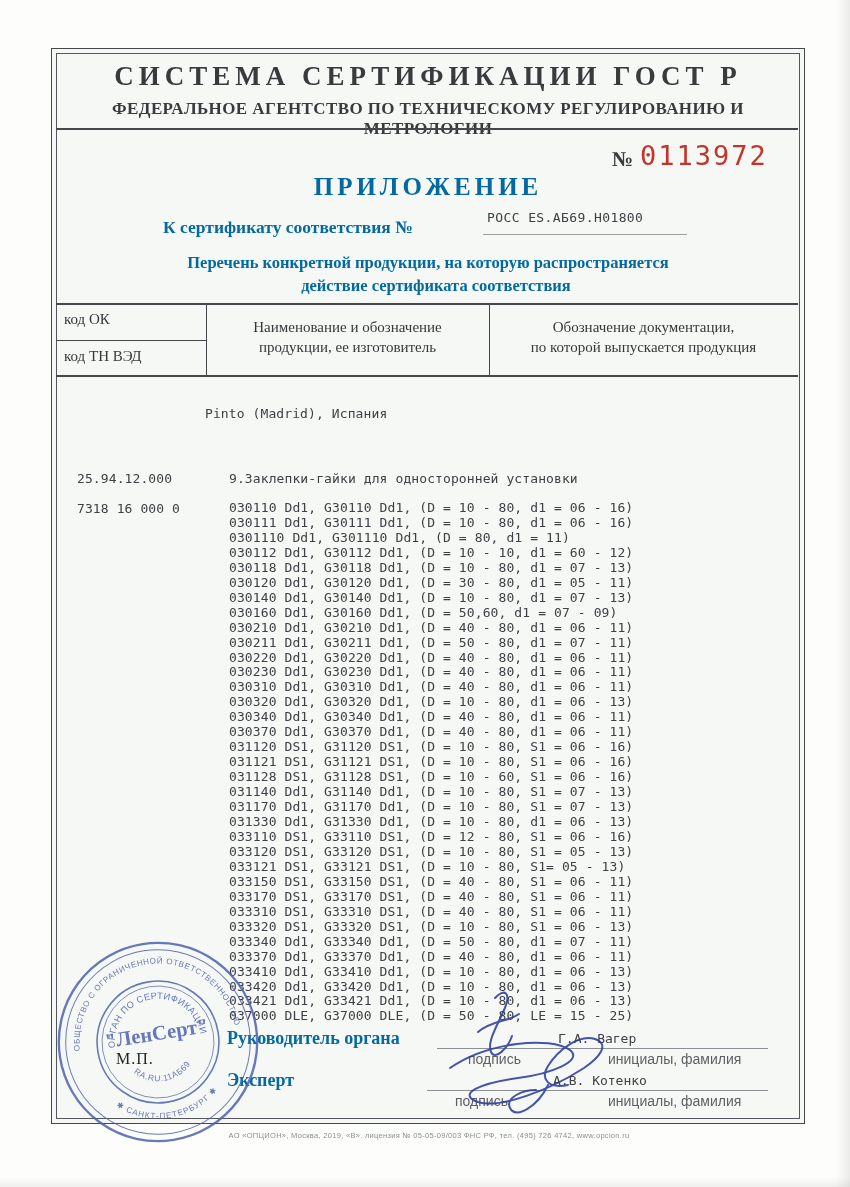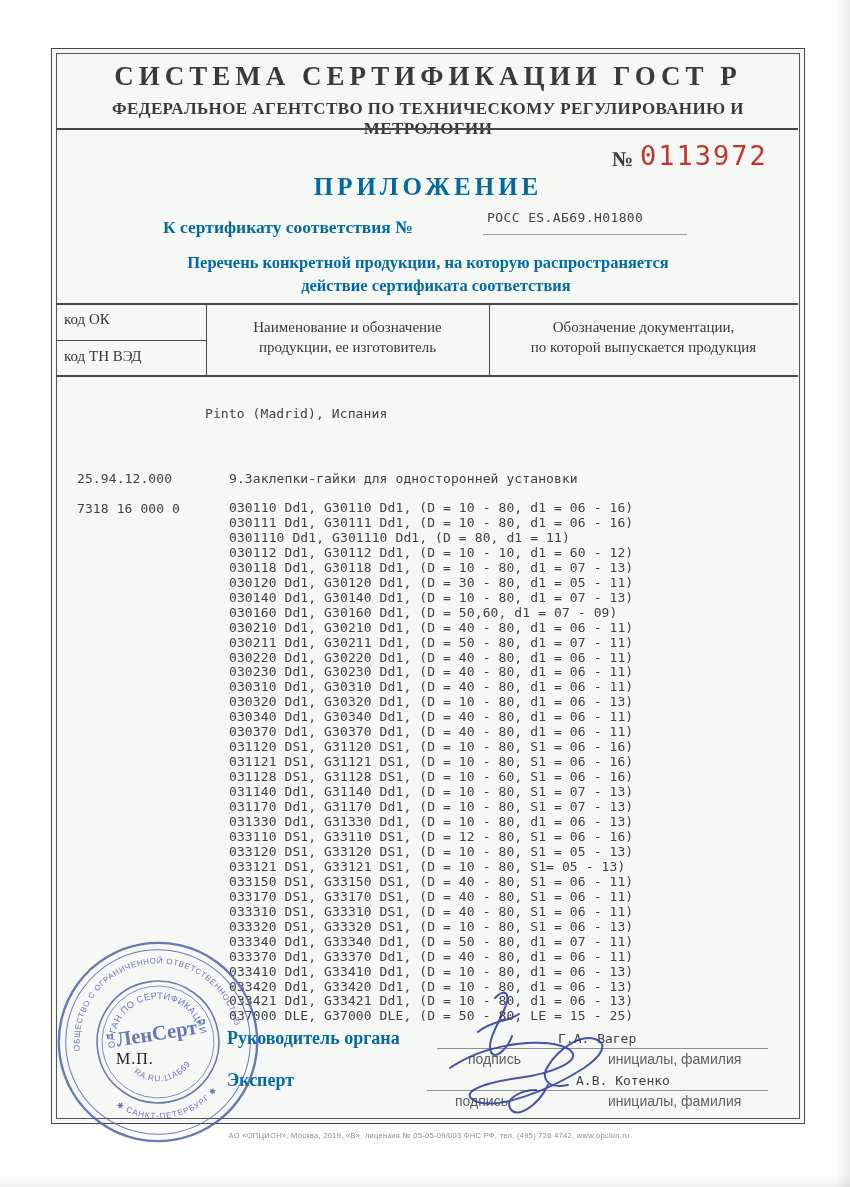--- a/index.html
+++ b/index.html
@@ -124,21 +124,21 @@
   <div class="abs sig-role serif-b" style="left:227px;top:1028px;">Руководитель органа</div>
   <div class="abs sig-line" style="left:437px;top:1048px;width:222px;"></div>
   <div class="abs cap" style="left:468px;top:1051px;">подпись</div>
   <div class="abs sig-name mono" style="left:558px;top:1031px;">Г.А. Вагер</div>
   <div class="abs sig-line" style="left:553px;top:1048px;width:215px;"></div>
   <div class="abs cap" style="left:608px;top:1051px;">инициалы, фамилия</div>
 
   <div class="abs sig-role serif-b" style="left:227px;top:1070px;">Эксперт</div>
   <div class="abs sig-line" style="left:427px;top:1090px;width:232px;"></div>
   <div class="abs cap" style="left:455px;top:1093px;">подпись</div>
-  <div class="abs sig-name mono" style="left:576px;top:1073px;">А.В. Котенко</div>
+  <div class="abs sig-name mono" style="left:553px;top:1073px;">А.В. Котенко</div>
   <div class="abs sig-line" style="left:553px;top:1090px;width:215px;"></div>
   <div class="abs cap" style="left:608px;top:1093px;">инициалы, фамилия</div>
 
   <svg class="abs autograph" viewBox="0 0 300 135">
     <g fill="none" stroke="#2e3da0" stroke-width="2" stroke-linecap="round" opacity="0.88">
       <path d="M 97,8 C 106,-2 114,2 106,20 C 98,38 89,52 93,62 C 97,71 110,58 114,46"></path>
       <path d="M 80,42 C 94,30 110,32 121,24"></path>
       <path d="M 52,78 C 90,52 152,46 172,60 C 186,71 152,84 120,88 C 82,93 58,104 80,112 C 102,119 152,100 186,78 C 202,67 212,54 197,49 C 181,44 160,60 150,76 C 142,89 150,99 170,95"></path>
       <path d="M 150,95 C 140,116 118,130 112,118 C 107,108 124,100 138,100"></path>
     </g>

